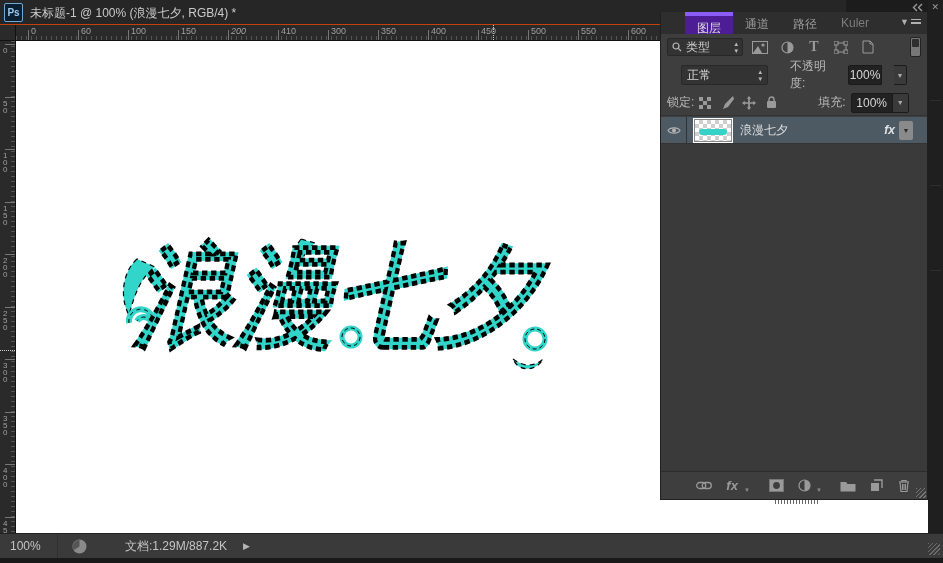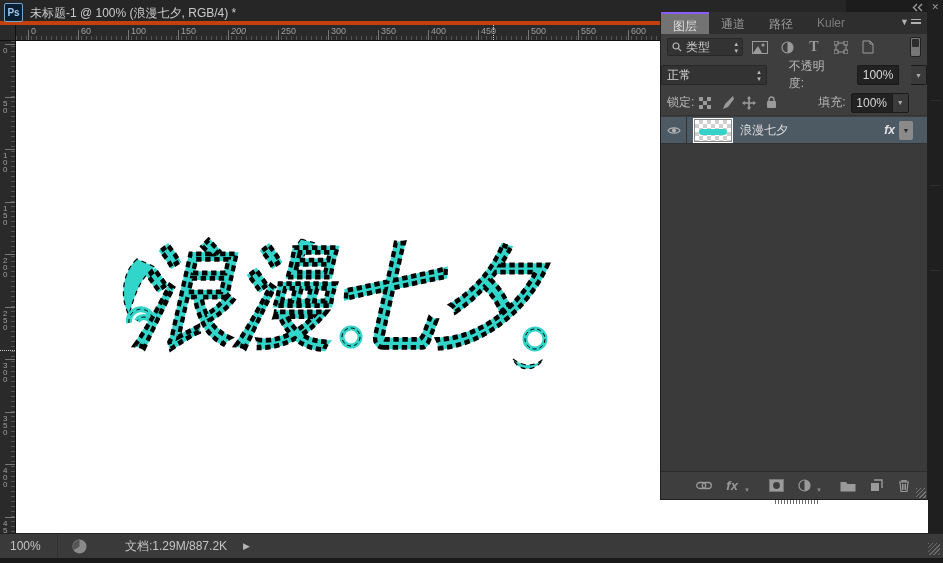--- a/index.html
+++ b/index.html
@@ -1,21 +1,21 @@
 <!DOCTYPE html>
 <html><head>
 <meta charset="utf-8">
 <style>
   * { margin:0; padding:0; box-sizing:border-box; }
   html,body { width:943px; height:563px; overflow:hidden; }
   body { font-family:"Liberation Sans","DejaVu Sans",sans-serif; background:#1c1c1c; position:relative; font-size:12px; }
   .abs { position:absolute; }
 
   
-  #titlebar { left:0; top:0; width:846px; height:25px; background:#262626; border-bottom:4px solid #c2410c; z-index:5; }
+  #titlebar { left:0; top:0; width:846px; height:25px; background:#262626; border-bottom:1px solid #c2410c; z-index:5; }
   #ps-badge { left:4px; top:3px; width:19px; height:19px; background:#0b1f33; border:1px solid #6fa8d6; border-radius:2px;
               color:#9cc9ec; font-size:10px; font-weight:bold; display:flex; align-items:center; justify-content:center; }
   #doc-title { left:30px; top:5px; color:#c9c9c9; font-size:12px; white-space:nowrap; }
   #win-controls { right:4px; top:2px; display:flex; gap:8px; align-items:center; z-index:30; }
   .winicon { color:#9a9a9a; font-size:9px; cursor:pointer; line-height:10px; }
 
   
   #ruler-corner { left:0; top:25px; width:16px; height:16px; background:#2a2a2a; border-right:1px solid #111; border-bottom:1px solid #111; z-index:4; }
   #ruler-h { left:16px; top:25px; width:644px; height:16px; background:#2a2a2a; border-bottom:1px solid #111; z-index:4; overflow:hidden; }
   #ruler-h .minor { position:absolute; bottom:0; left:0; width:100%; height:4px;
@@ -35,34 +35,34 @@
   #artwork { left:99px; top:178px; width:440px; height:158px; }
 
   
   #dock-strip { right:0; top:0; width:15px; height:558px; background:#1f1f1f; z-index:6; }
   #dock-strip .sep { position:absolute; left:2px; right:2px; height:1px; background:#2e2e2e; }
 
   
   #panel { left:660px; top:12px; width:268px; height:488px; background:#3e3e3e; z-index:10; border:1px solid #202020; border-top:none; }
   #tabbar { left:0; top:0; width:100%; height:22px; background:#2e2e2e; display:flex; }
   .tab { padding:4px 12px 0 12px; font-size:12px; color:#9a9a9a; cursor:pointer; height:22px; }
-  .tab.active { background:#737373; color:#dcdcdc; border-top:2px solid #8b5cf6; }
+  .tab.active { background:#4c1d95; color:#dcdcdc; border-top:4px solid #8b5cf6;margin-left:24px; }
   .tab.dim { color:#7d7d7d; }
   #panel-menu-btn { position:absolute; right:6px; top:5px; color:#b0b0b0; cursor:pointer; font-size:9px; letter-spacing:1px; }
   #panel-menu-btn .lines { display:inline-block; border-top:1px solid #b0b0b0; border-bottom:1px solid #b0b0b0; height:5px; width:10px; position:relative; top:-1px; margin-left:1px; }
   #panel-menu-btn .lines::after { content:""; position:absolute; left:0; top:2px; width:10px; height:1px; background:#b0b0b0; }
 
   #filter-row { left:0; top:22px; width:100%; height:26px; display:flex; align-items:center; gap:7px; padding:0 6px; }
   #filter-kind { width:76px; height:18px; background:#333; border:1px solid #282828; border-radius:2px; display:flex; align-items:center; gap:4px; padding:0 4px; color:#cfcfcf; cursor:pointer; }
   #filter-kind .arrows { margin-left:auto; font-size:7px; color:#bbb; line-height:7px; }
   .filter-icon { width:20px; height:18px; display:flex; align-items:center; justify-content:center; cursor:pointer; }
   #filter-toggle { margin-left:auto; width:11px; height:20px; background:#777; border-radius:2px; border:1px solid #222; cursor:pointer; position:relative; }
   #filter-toggle::after { content:""; position:absolute; left:1px; right:1px; top:1px; height:8px; background:#2e2e2e; border-radius:1px; }
 
-  #blend-row { left:0; top:50px; width:100%; height:26px; display:flex; align-items:center; padding:0 0;gap:12px; }
+  #blend-row { left:0; top:50px; width:100%; height:26px; display:flex; align-items:center; padding:0 20px;gap:12px; }
   .dropdown { background:#333; border:1px solid #282828; border-radius:2px; height:20px; display:flex; align-items:center; color:#d6d6d6; padding:0 5px; cursor:pointer; }
   #blend-mode { width:106px; }
   #blend-mode .arrows { margin-left:auto; font-size:7px; color:#bbb; line-height:7px; }
   .small-label { color:#b8b8b8; margin-left:10px; }
   .value-box { background:#222; border:1px solid #1a1a1a; border-radius:2px 0 0 2px; height:20px; width:42px; color:#d6d6d6; display:flex; align-items:center; justify-content:center; margin-left:5px; cursor:text; }
   .value-arrow { background:#3a3a3a; border:1px solid #1a1a1a; border-left:none; border-radius:0 2px 2px 0; height:20px; width:16px; color:#aaa; font-size:7px; display:flex; align-items:center; justify-content:center; cursor:pointer; }
 
   #lock-row { left:0; top:78px; width:100%; height:26px; display:flex; align-items:center; padding:0 6px; border-bottom:1px solid #333; }
   .lock-icon { width:22px; height:18px; display:flex; align-items:center; justify-content:center; cursor:pointer; }
 
@@ -145,21 +145,21 @@
     <div class="hlabel" style="left: 15px;">0</div>
     <div class="htick" style="left: 62px;"></div>
     <div class="hlabel" style="left: 65px;">60</div>
     <div class="htick" style="left: 112px;"></div>
     <div class="hlabel" style="left: 115px;">100</div>
     <div class="htick" style="left: 162px;"></div>
     <div class="hlabel" style="left: 165px;">150</div>
     <div class="htick" style="left: 212px;"></div>
     <div class="hlabel" style="left: 215px; font-style: italic;">200</div>
     <div class="htick" style="left: 262px;"></div>
-    <div class="hlabel" style="left: 265px;">250</div>
+    <div class="hlabel" style="left: 265px;">410</div>
     <div class="htick" style="left: 312px;"></div>
     <div class="hlabel" style="left: 315px;">300</div>
     <div class="htick" style="left: 362px;"></div>
     <div class="hlabel" style="left: 365px;">350</div>
     <div class="htick" style="left: 412px;"></div>
     <div class="hlabel" style="left: 415px;">400</div>
     <div class="htick" style="left: 462px;"></div>
     <div class="hlabel" style="left: 465px;">450</div>
     <div class="htick" style="left: 512px;"></div>
     <div class="hlabel" style="left: 515px;">500</div>

